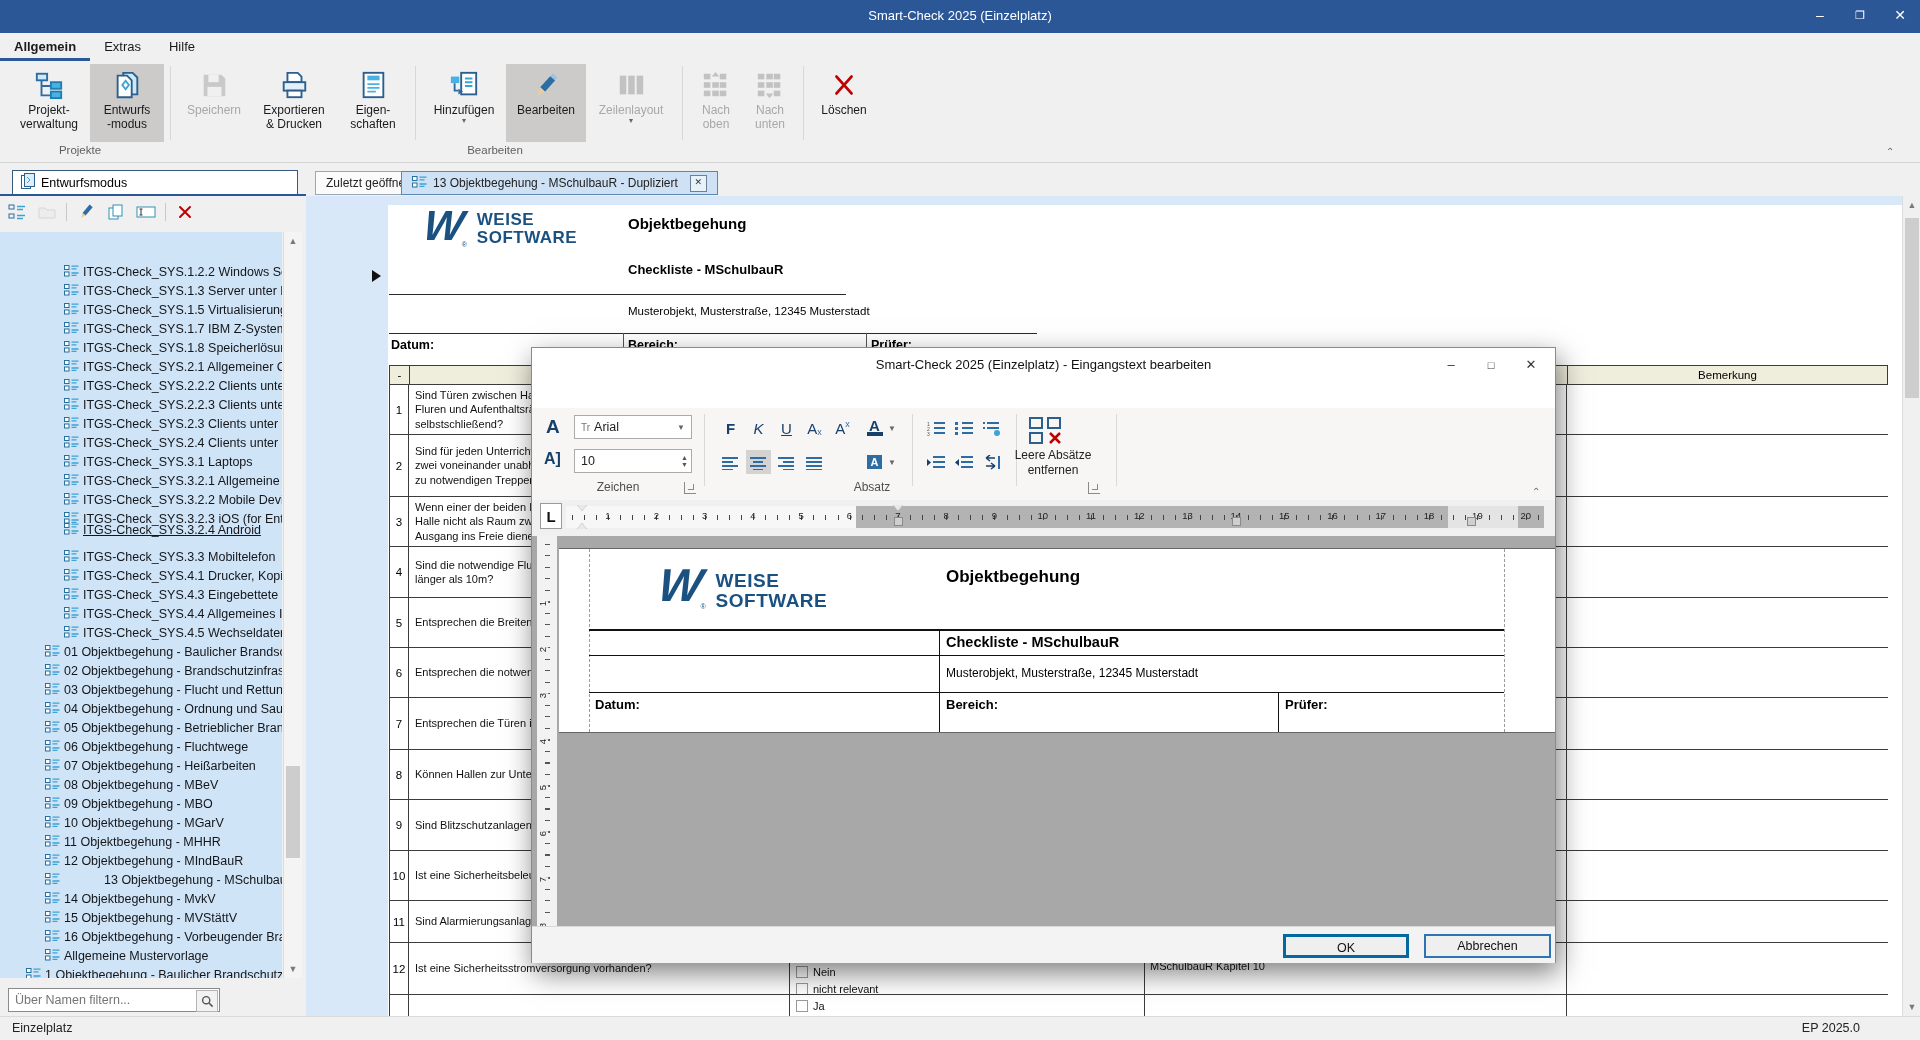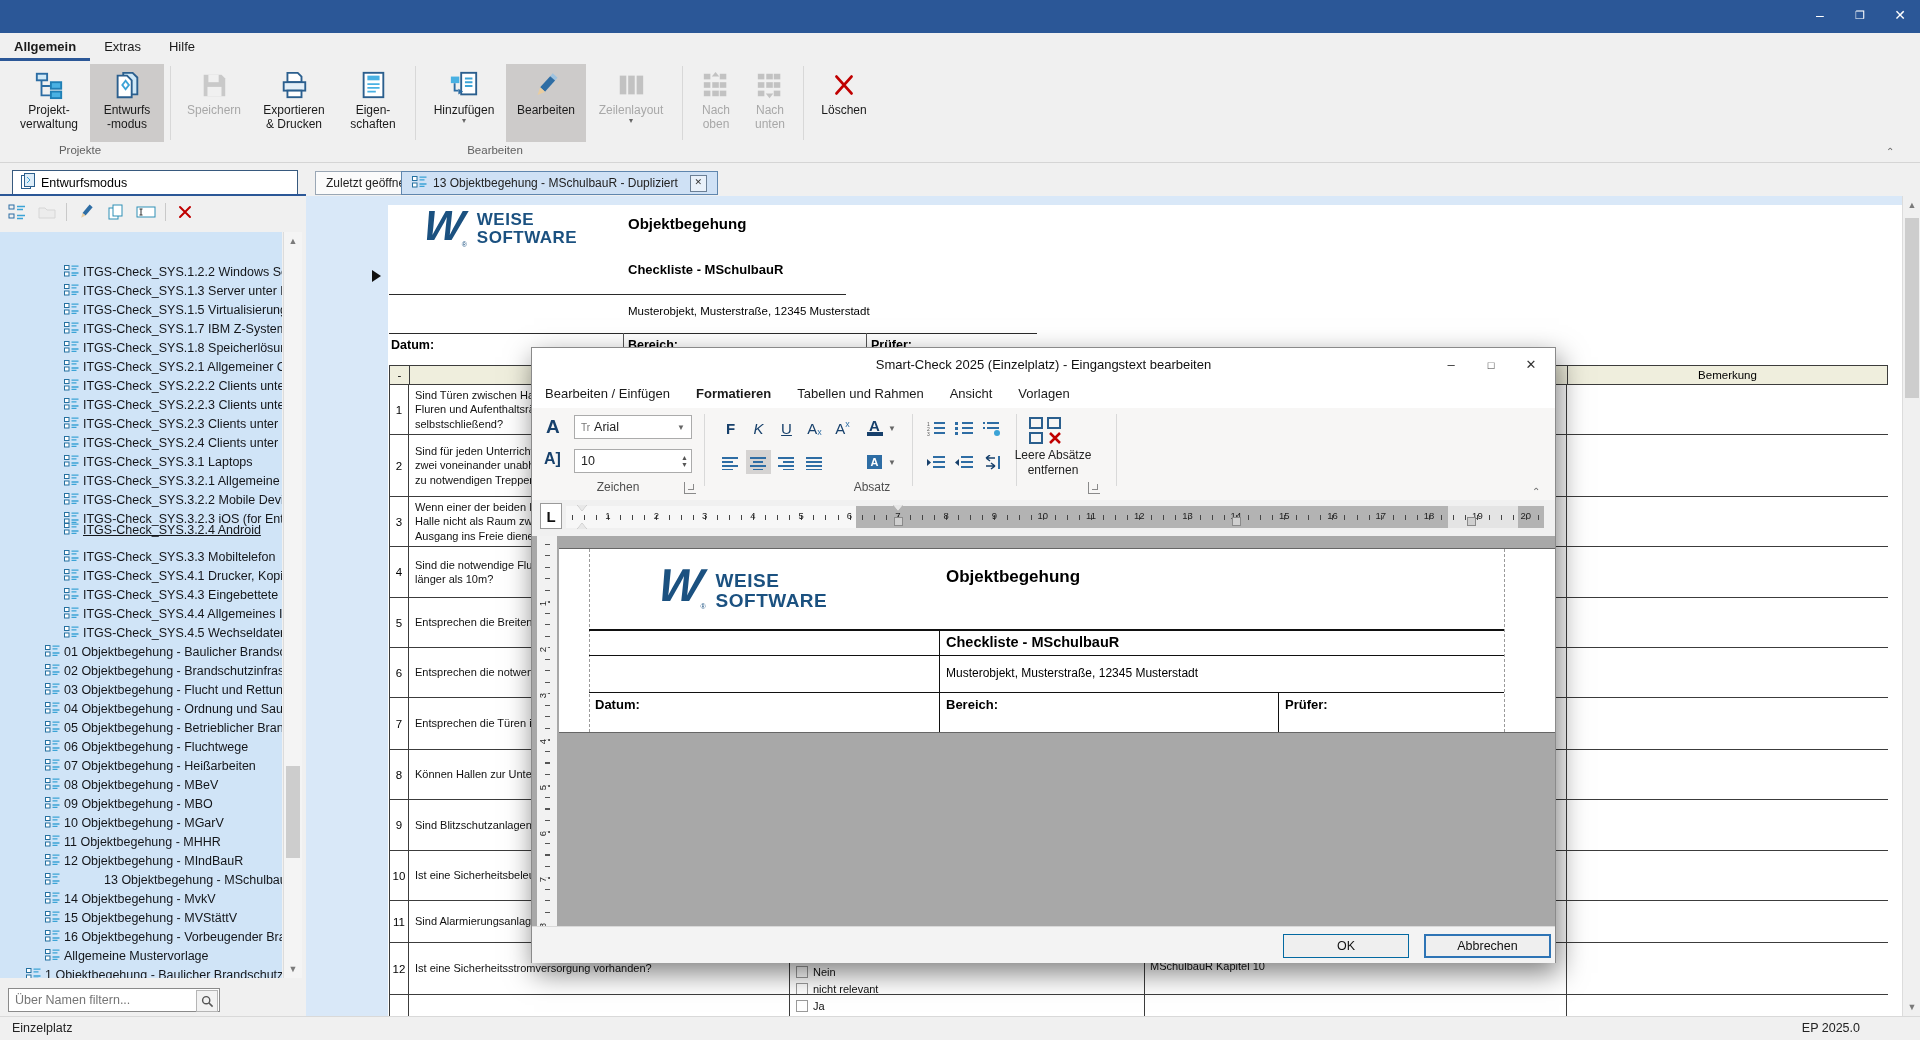--- a/index.html
+++ b/index.html
@@ -117,40 +117,41 @@
   #vruler{position:absolute;left:5px;top:0;width:20px;height:390px;background:#f2f2f2;}
   #vruler .ticks{position:absolute;left:8px;top:8px;width:5px;height:374px;
     background:repeating-linear-gradient(to bottom,#555 0 1px,transparent 1px 11.5px);}
   .vnum{position:absolute;left:3px;font-size:9.5px;color:#222;transform:rotate(-90deg);background:#f2f2f2;}
   #prev-page{position:absolute;left:27px;top:12px;width:998px;height:183px;background:#fff;border-top:1px solid #666;border-bottom:1px solid #666;}
   .dashv{position:absolute;top:0;bottom:0;width:0;border-left:1px dashed #9a9a9a;}
   .pline{position:absolute;height:1px;background:#111;}
   .pline2{position:absolute;height:2px;background:#111;}
   .pv{position:absolute;width:1px;background:#111;}
   #dlg-btnrow{position:absolute;left:0;top:578px;width:100%;height:37px;background:#f3f3f3;border-top:1px solid #d9d9d9;box-sizing:border-box;}
-  .dlg-btn{position:absolute;top:7px;height:24px;background:#efefef;border:1px solid #0369a1;
+  .dlg-btn{position:absolute;top:7px;height:24px;background:#efefef;border:3px solid #0369a1;
     font-size:12.5px;text-align:center;line-height:22px;box-sizing:border-box;color:#111;}
   .dlg-btn.focused{border:2px solid #2e74b5;line-height:20px;}
 
   
   .logo{position:absolute;display:flex;align-items:flex-start;}
   .logo .mark{font-weight:bold;font-style:italic;transform:skewX(-8deg);line-height:0.9;}
   .logo .txt{font-weight:bold;line-height:1.05;letter-spacing:0.5px;}
   .logo .reg{font-size:7px;vertical-align:bottom;}
 
   
   #statusbar{left:0;top:1016px;width:1920px;height:24px;background:#f0f0f0;border-top:1px solid #d9d9d9;
     box-sizing:border-box;font-size:12.5px;color:#222;z-index:60;}
 </style>
 </head>
 <body>
 
 <div id="app">
 
   <div id="titlebar" class="abs">
+    <div class="t">Smart-Check 2025 (Einzelplatz)</div>
     <div class="winbtn" style="right:80px;">–</div>
     <div class="winbtn" style="right:40px;font-size:11px;">❐</div>
     <div class="winbtn" style="right:0;">✕</div>
   </div>
 
   <div id="menubar" class="abs"><span class="menu-item active">Allgemein</span><span class="menu-item">Extras</span><span class="menu-item">Hilfe</span></div>
 
   <div id="ribbon" class="abs">
     <div id="ribbon-buttons">
         <div class="ribbon-btn normal" style="width: 74px;">
@@ -904,21 +905,20 @@
     </div>
   </div>
 
   <div id="dialog" class="abs">
     <div id="dlg-title" actable="false">
       <div class="t">Smart-Check 2025 (Einzelplatz) - Eingangstext bearbeiten</div>
       <div class="dlg-winbtn" style="right:88px;">–</div>
       <div class="dlg-winbtn" style="right:48px;font-size:11px;">□</div>
       <div class="dlg-winbtn" style="right:8px;">✕</div>
     </div>
-    <div id="dlg-menu"><span class="dlg-menu-item">Bearbeiten / Einfügen</span><span class="dlg-menu-item active">Formatieren</span><span class="dlg-menu-item">Tabellen und Rahmen</span><span class="dlg-menu-item">Ansicht</span><span class="dlg-menu-item">Vorlagen</span></div>
 
     <div id="dlg-ribbon">
 
       <div class="abs" style="left:14px;top:8px;font-size:19px;font-weight:bold;color:#17406b;">A</div>
       <div class="combo" style="left:42px;top:7px;width:118px;height:24px;">
         <span style="font-size:10px;color:#777;margin-right:4px;">Tr</span>
         <span>Arial</span>
         <span class="caret">▼</span>
       </div>
       <div class="abs" style="left:12px;top:42px;font-size:16px;font-weight:bold;color:#17406b;">A]</div>

